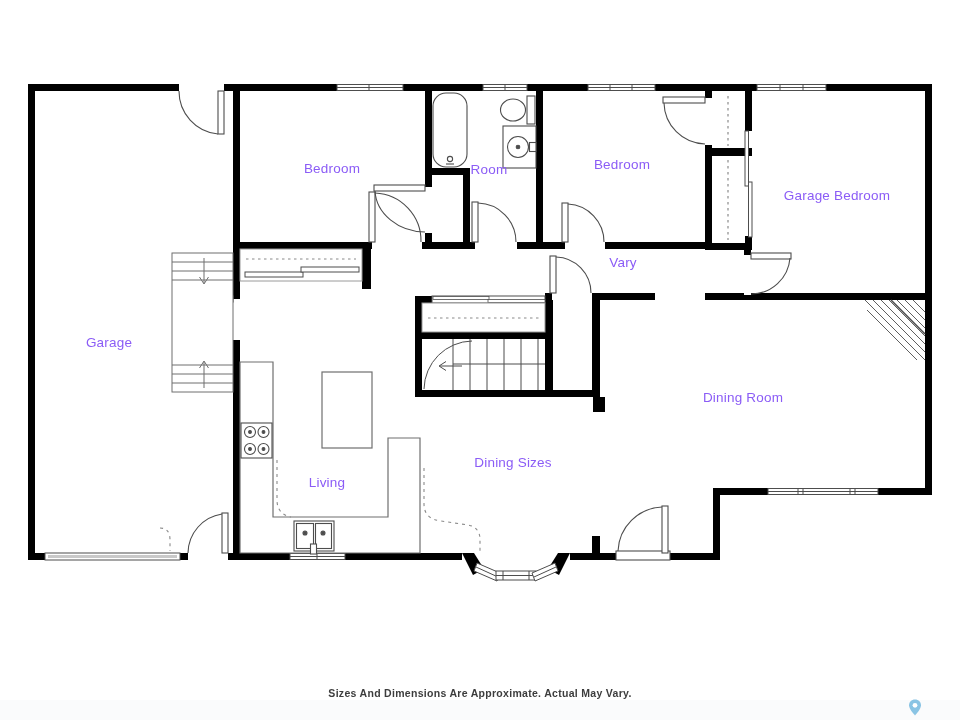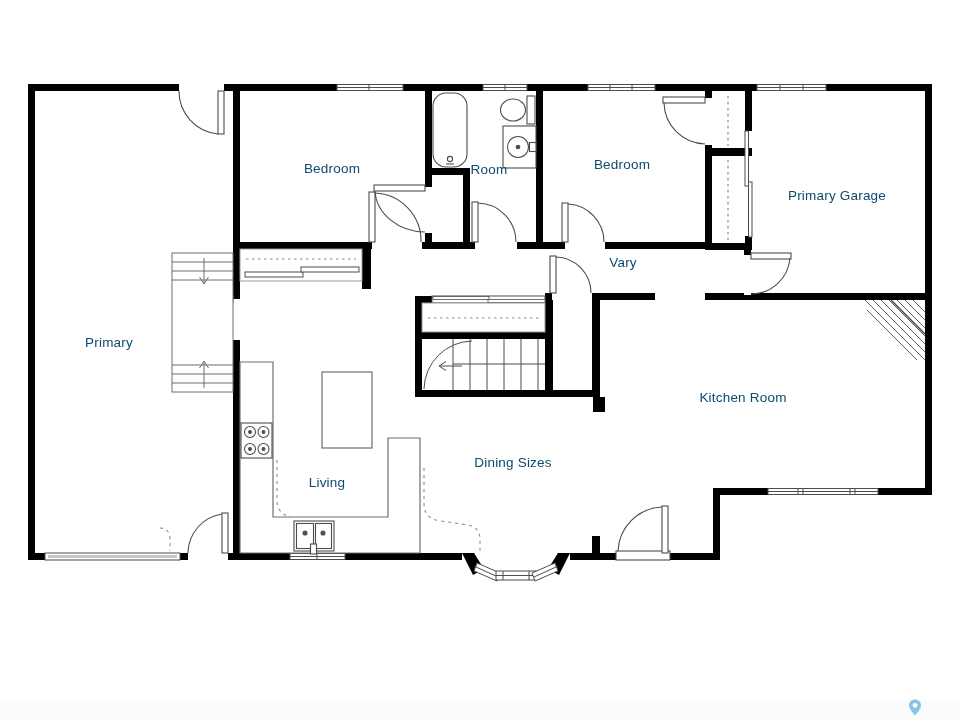--- a/index.html
+++ b/index.html
@@ -1,19 +1,19 @@
 <!DOCTYPE html>
 <html><head>
 <meta charset="utf-8">
 <style>
   html,body{margin:0;padding:0;background:#fff;}
   .canvas{position:relative;width:960px;height:720px;background:#ffffff;overflow:hidden;
           font-family:"Liberation Sans", sans-serif;}
   .plan-svg{position:absolute;left:0;top:0;}
-  .room-label{position:absolute;transform:translate(-50%,-50%);font-size:13.5px;color:#0c4a6e;
+  .room-label{position:absolute;transform:translate(-50%,-50%);font-size:13.5px;color:#8b5cf6;
               letter-spacing:.2px;white-space:nowrap;}
   .footer-band{position:absolute;left:0;top:700px;width:960px;height:20px;background:#fafbfc;}
   .footer-text{position:absolute;left:480px;top:693px;transform:translate(-50%,-50%);
                font-size:10.5px;font-weight:600;color:#3d3d3d;letter-spacing:.3px;white-space:nowrap;}
   .pin{position:absolute;left:906px;top:698px;}
 </style>
 </head>
 <body>
 
 <div class="canvas">
@@ -334,30 +334,31 @@
     <line x1="889" y1="300" x2="925" y2="336"></line>
     <line x1="891" y1="300" x2="925" y2="334" stroke-width="1.6"></line>
     <line x1="897" y1="300" x2="925" y2="328"></line>
     <line x1="905" y1="300" x2="925" y2="320"></line>
     <line x1="913" y1="300" x2="925" y2="312"></line>
     <line x1="865" y1="300" x2="925" y2="360"></line>
     <line x1="867" y1="310" x2="917" y2="360"></line>
   </g>
 </svg>
 
-  <div class="room-label" style="left:109px;top:342px">Primary</div>
+  <div class="room-label" style="left:109px;top:342px">Garage</div>
   <div class="room-label" style="left:332px;top:168px">Bedroom</div>
   <div class="room-label" style="left:489px;top:169px">Room</div>
   <div class="room-label" style="left:622px;top:164px">Bedroom</div>
-  <div class="room-label" style="left:837px;top:195px">Primary Garage</div>
+  <div class="room-label" style="left:837px;top:195px">Garage Bedroom</div>
   <div class="room-label" style="left:623px;top:262px">Vary</div>
   <div class="room-label" style="left:327px;top:482px">Living</div>
   <div class="room-label" style="left:513px;top:462px">Dining Sizes</div>
-  <div class="room-label" style="left:743px;top:397px">Kitchen Room</div>
+  <div class="room-label" style="left:743px;top:397px">Dining Room</div>
 
   <div class="footer-band"></div>
+  <div class="footer-text">Sizes And Dimensions Are Approximate. Actual May Vary.</div>
 
   <svg class="pin" width="18" height="22" viewBox="0 0 18 22">
     <path d="M 9,1.5 C 12.6,1.5 15,4.2 15,7.3 C 15,10.8 10.8,15.6 9,17.5 C 7.2,15.6 3,10.8 3,7.3 C 3,4.2 5.4,1.5 9,1.5 Z" fill="#8ac4e4"></path>
     <circle cx="9" cy="7.3" r="2.4" fill="#ffffff"></circle>
   </svg>
 
 </div>
 
 </body></html>

